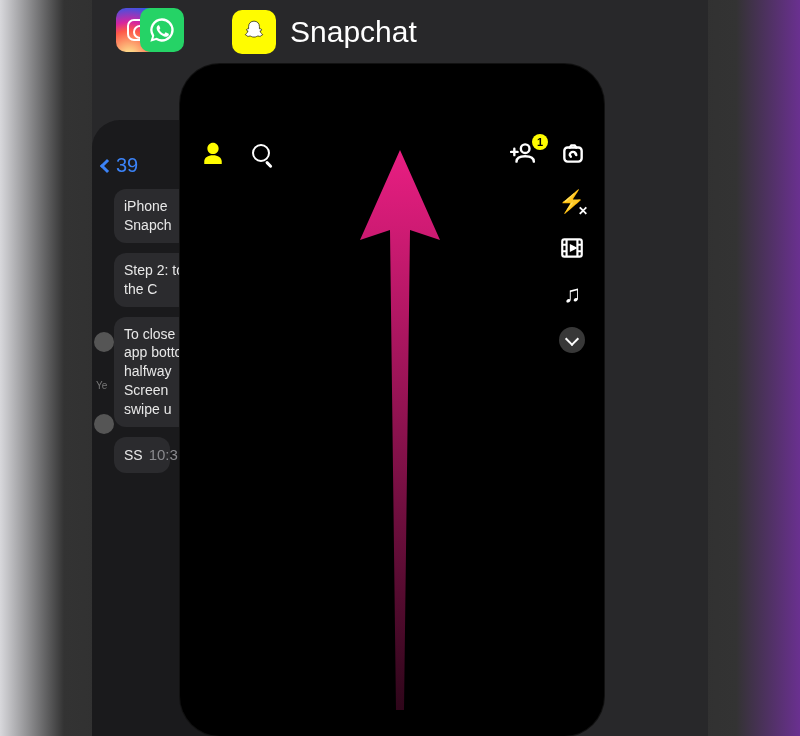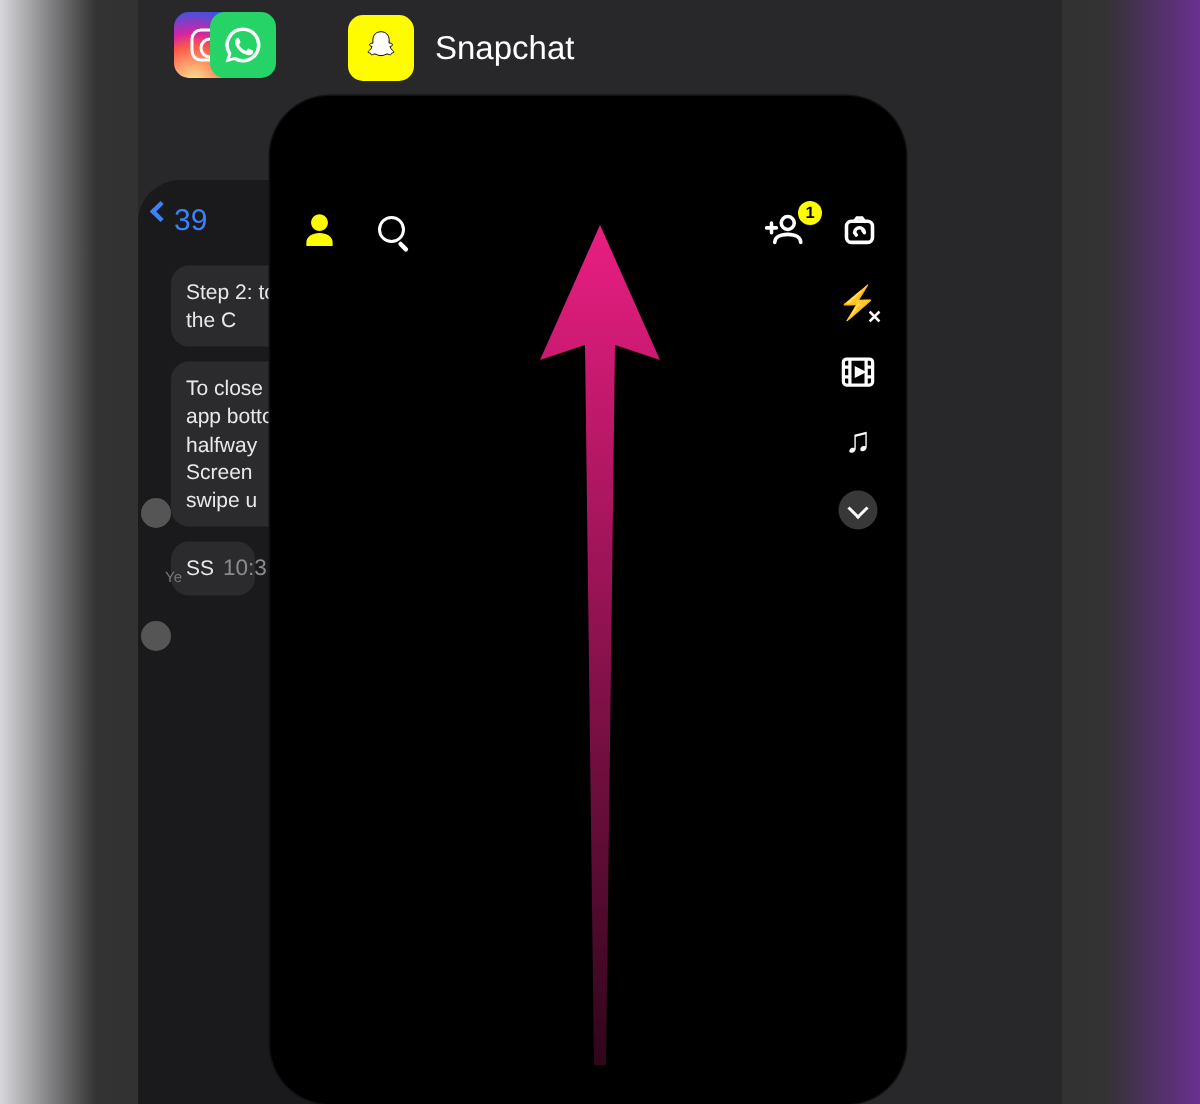--- a/index.html
+++ b/index.html
@@ -22,24 +22,25 @@
     left: 92px;
     top: 120px;
     width: 130px;
     height: 616px;
     background: #1a1a1c;
     border-radius: 28px 0 0 0;
     color: #cfcfcf;
     overflow: hidden;
   }
   .bg-card .topbar {
-    padding: 16px 10px 8px 10px;
+    padding: 34px 10px 8px 10px;
     font-size: 20px;
     color: #3b82f6;
     display: flex;
+    align-items: center;
     gap: 4px;
   }
   .bg-card .topbar .chev {
     width: 10px; height: 10px;
     border-left: 3px solid #3b82f6;
     border-bottom: 3px solid #3b82f6;
     transform: rotate(45deg);
   }
   .bg-card .msg {
     background: #2b2b2e;
@@ -53,21 +54,21 @@
   .bg-card .msg.small { width: 56px; margin-left: 22px; display: flex; align-items: baseline; gap: 6px; }
   .bg-card .msg .ts { color: #8a8a8e; font-size: 15px; }
   .bg-card .avatar {
     position: absolute;
     width: 20px; height: 20px; border-radius: 50%;
     background: #555;
     left: 2px;
   }
   .bg-card .av1 { top: 212px; }
   .bg-card .av2 { top: 294px; }
-  .bg-card .yo { position: absolute; left: 18px; top: 260px; font-size: 10px; color: #777; }
+  .bg-card .yo { position: absolute; left: 4px; top: 260px; font-size: 10px; color: #777; }
 
   
   .header-icons {
     position: absolute;
     top: 8px;
     left: 116px;
     display: flex;
     align-items: center;
     gap: 8px;
   }
@@ -100,21 +101,21 @@
     top: 10px;
     left: 232px;
     display: flex;
     align-items: center;
     gap: 14px;
   }
   .app-icon.snap {
     background: #FFFC00;
   }
   .snap-ghost { width: 26px; height: 26px; }
-  .snap-title { color: #fff; font-size: 22px; font-weight: 500; }
+  .snap-title { color: #fff; font-size: 30px; font-weight: 500; }
 
   
   .fg-card {
     position: absolute;
     left: 180px;
     top: 64px;
     width: 424px;
     height: 672px;
     background: #000;
     border-radius: 40px;
@@ -206,20 +207,23 @@
 </head>
 <body>
 
 <div class="outer"></div>
 <div class="inner"></div>
 
 <div class="bg-card">
   <div class="topbar">
     <span class="chev"></span>
     <span>39</span>
+  </div>
+  <div class="msg" style="margin-top:4px">
+    <span>iPhone Snapch</span>
   </div>
   <div class="avatar av1"></div>
   <div class="msg">
     <span>Step 2: to the C</span>
   </div>
   <div class="yo">Ye</div>
   <div class="avatar av2"></div>
   <div class="msg">
     <span>To close the app bottom halfway Screen swipe u</span>
   </div>

